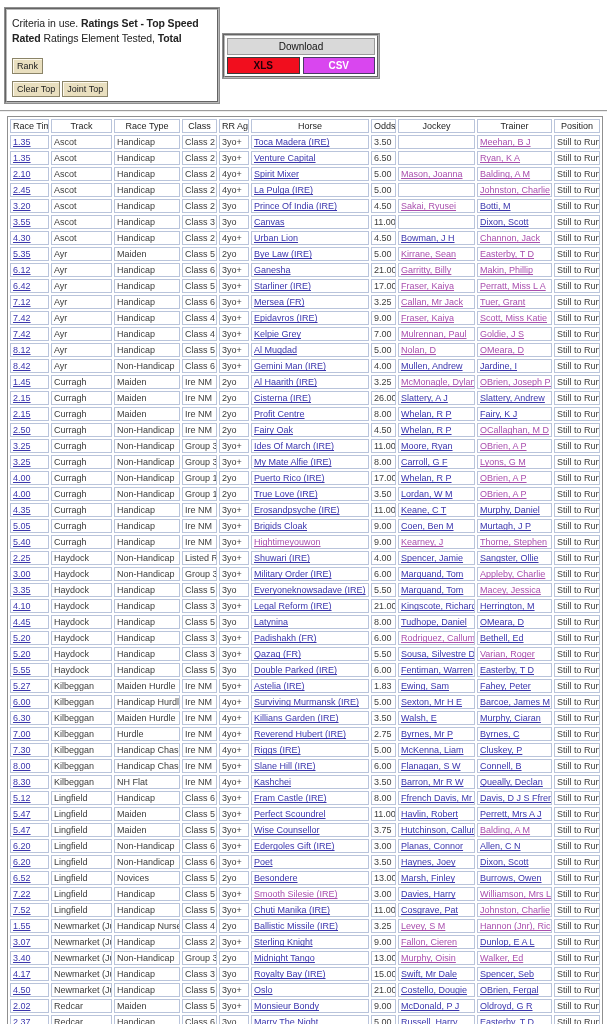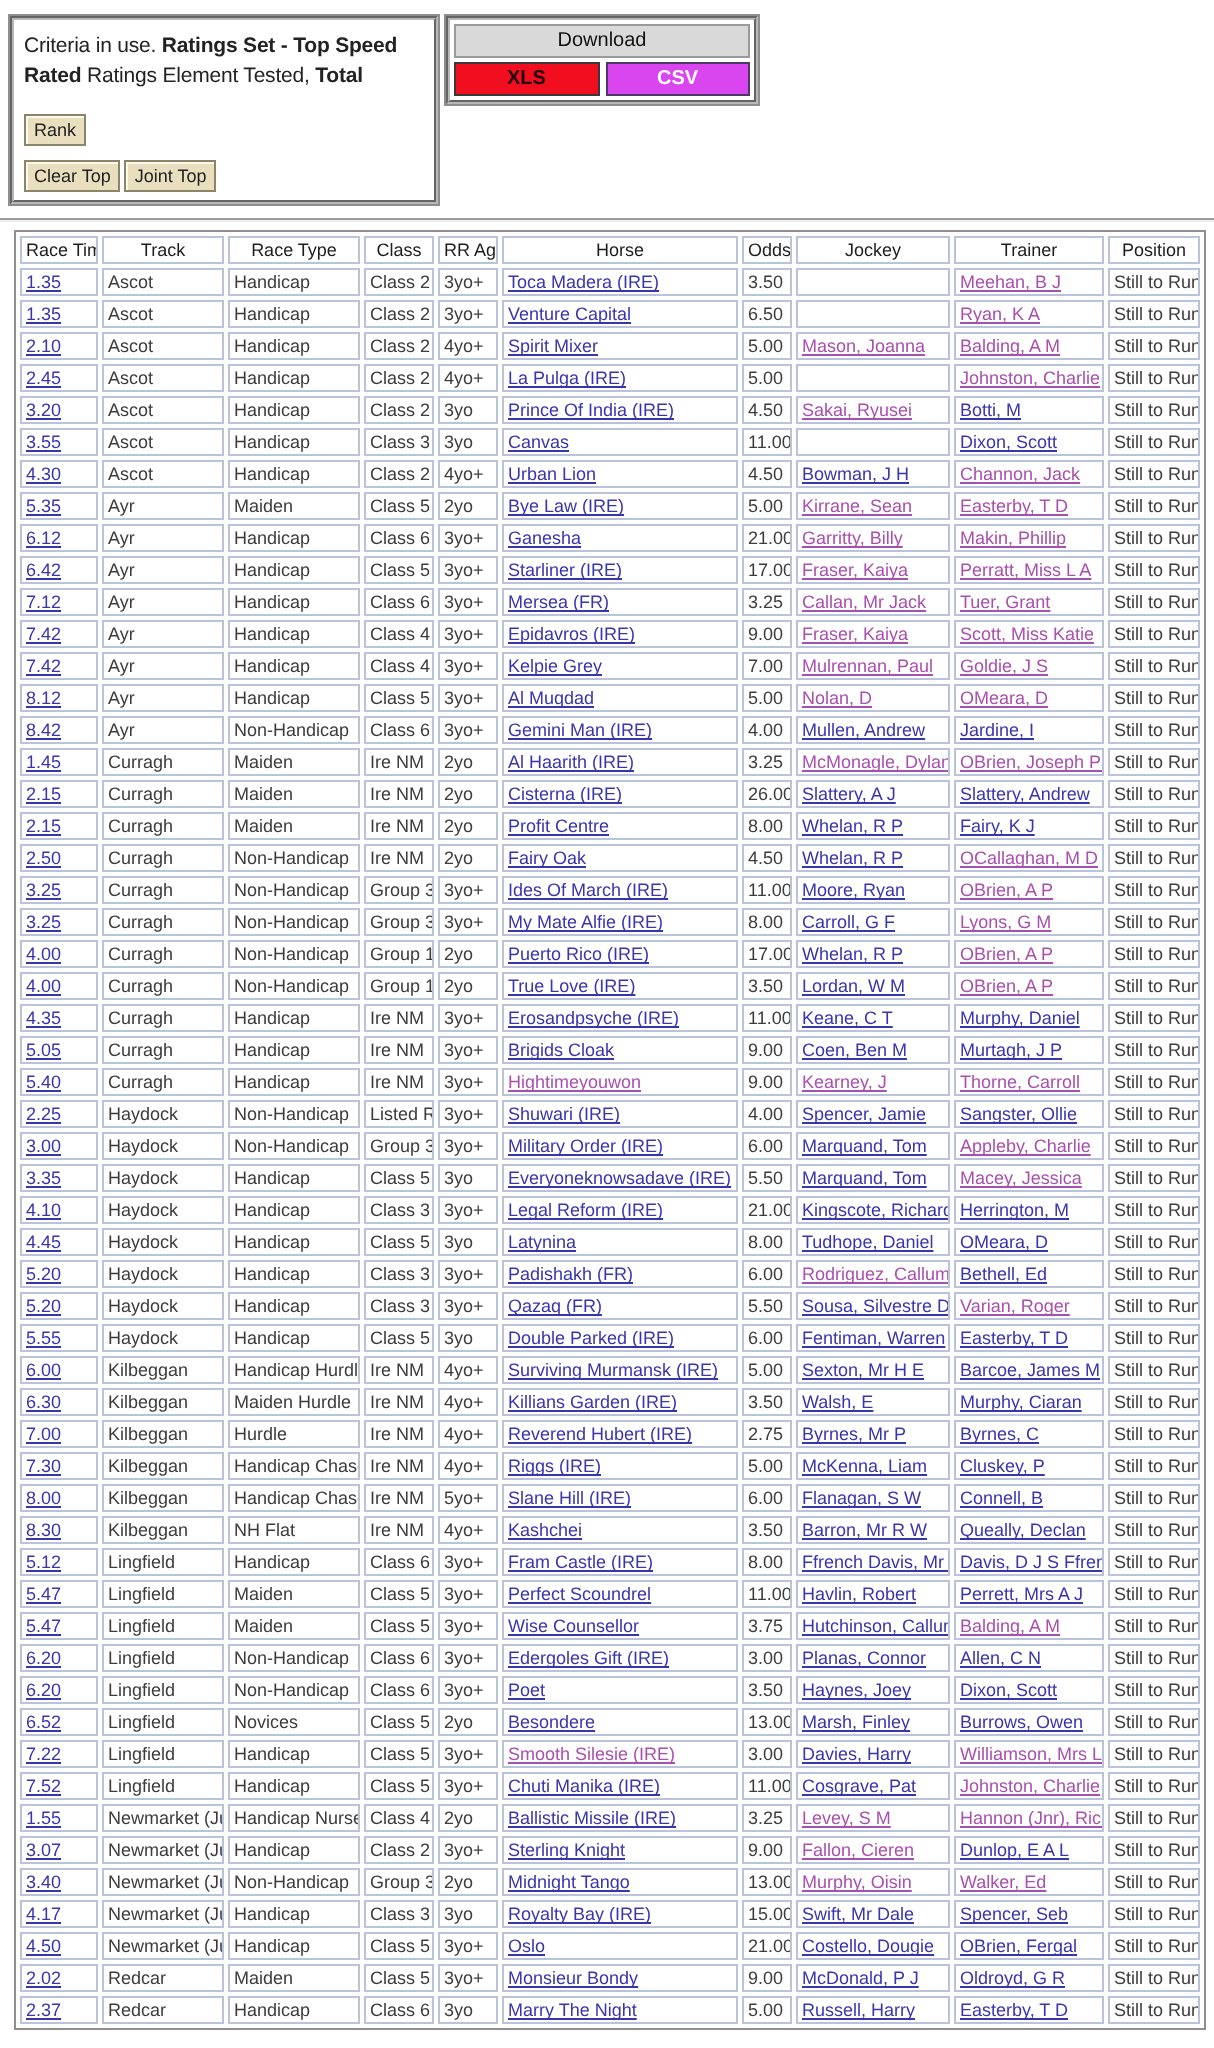--- a/index.html
+++ b/index.html
@@ -1,17 +1,17 @@
 <!DOCTYPE html>
 <html><head>
 <meta charset="utf-8">
 <style>
   html,body{margin:0;padding:0;background:#fff;}
   body{width:607px;font-family:"Liberation Sans",sans-serif;color:#333;}
-  .topbar{display:flex;align-items:flex-start;gap:4px;margin:8px 4px 4px 5px;}
+  .topbar{display:flex;align-items:center;gap:4px;margin:8px 4px 4px 5px;}
   .criteria-box{width:214px;box-sizing:border-box;border:2px groove #b8b8b8;outline:1px solid #8f8f8f;
     padding:4px 5px;display:flex;flex-direction:column;}
   .criteria-text{margin:2px 0 9px 0;font-size:10.5px;line-height:1.45;color:#222;letter-spacing:-0.1px;}
   .criteria-text b{font-weight:bold;}
   .btn{font-family:"Liberation Sans",sans-serif;font-size:9px;color:#222;background:#e9dfbf;
     border:1px solid #8b8468;box-shadow:inset 1px 1px 0 #fdf9ec;padding:2px 4px;cursor:pointer;}
   .rank-row{margin-bottom:7px;}
   .pair-row{display:flex;gap:2px;}
   .download-box{width:156px;box-sizing:border-box;border:2px groove #b8b8b8;outline:1px solid #8f8f8f;
     padding:2px;}
@@ -387,21 +387,21 @@
       </tr>
       <tr>
         <td><a class="lnk">5.40</a></td>
         <td>Curragh</td>
         <td>Handicap</td>
         <td>Ire NM</td>
         <td>3yo+</td>
         <td><a class="lnk visited">Hightimeyouwon</a></td>
         <td>9.00</td>
         <td><a class="lnk visited">Kearney, J</a></td>
-        <td><a class="lnk visited">Thorne, Carroll</a></td>
+        <td><a class="lnk visited">Thorne, Stephen</a></td>
         <td>Still to Run</td>
       </tr>
       <tr>
         <td><a class="lnk">2.25</a></td>
         <td>Haydock</td>
         <td>Non-Handicap</td>
         <td>Listed Race</td>
         <td>3yo+</td>
         <td><a class="lnk">Shuwari (IRE)</a></td>
         <td>4.00</td>
@@ -484,20 +484,32 @@
       <tr>
         <td><a class="lnk">5.55</a></td>
         <td>Haydock</td>
         <td>Handicap</td>
         <td>Class 5</td>
         <td>3yo</td>
         <td><a class="lnk">Double Parked (IRE)</a></td>
         <td>6.00</td>
         <td><a class="lnk">Fentiman, Warren</a></td>
         <td><a class="lnk">Easterby, T D</a></td>
+        <td>Still to Run</td>
+      </tr>
+      <tr>
+        <td><a class="lnk">5.27</a></td>
+        <td>Kilbeggan</td>
+        <td>Maiden Hurdle</td>
+        <td>Ire NM</td>
+        <td>5yo+</td>
+        <td><a class="lnk">Astelia (IRE)</a></td>
+        <td>1.83</td>
+        <td><a class="lnk">Ewing, Sam</a></td>
+        <td><a class="lnk">Fahey, Peter</a></td>
         <td>Still to Run</td>
       </tr>
       <tr>
         <td><a class="lnk">6.00</a></td>
         <td>Kilbeggan</td>
         <td>Handicap Hurdle</td>
         <td>Ire NM</td>
         <td>4yo+</td>
         <td><a class="lnk">Surviving Murmansk (IRE)</a></td>
         <td>5.00</td>

